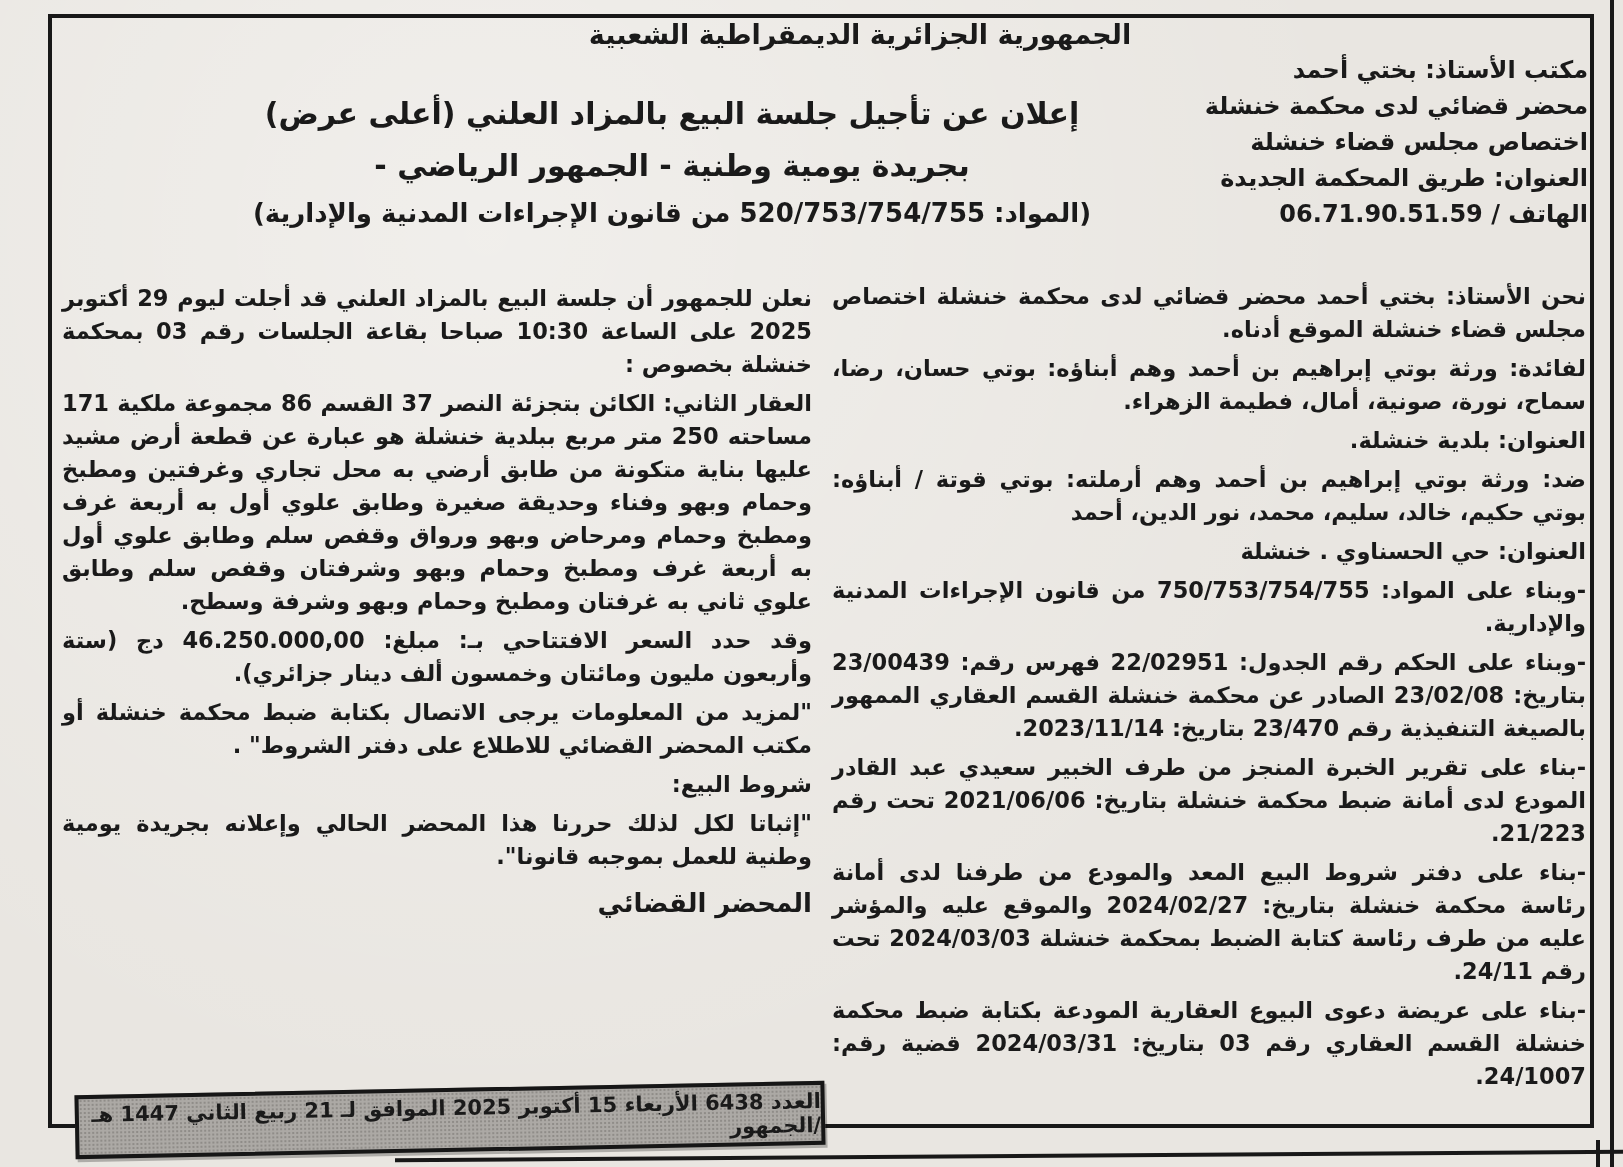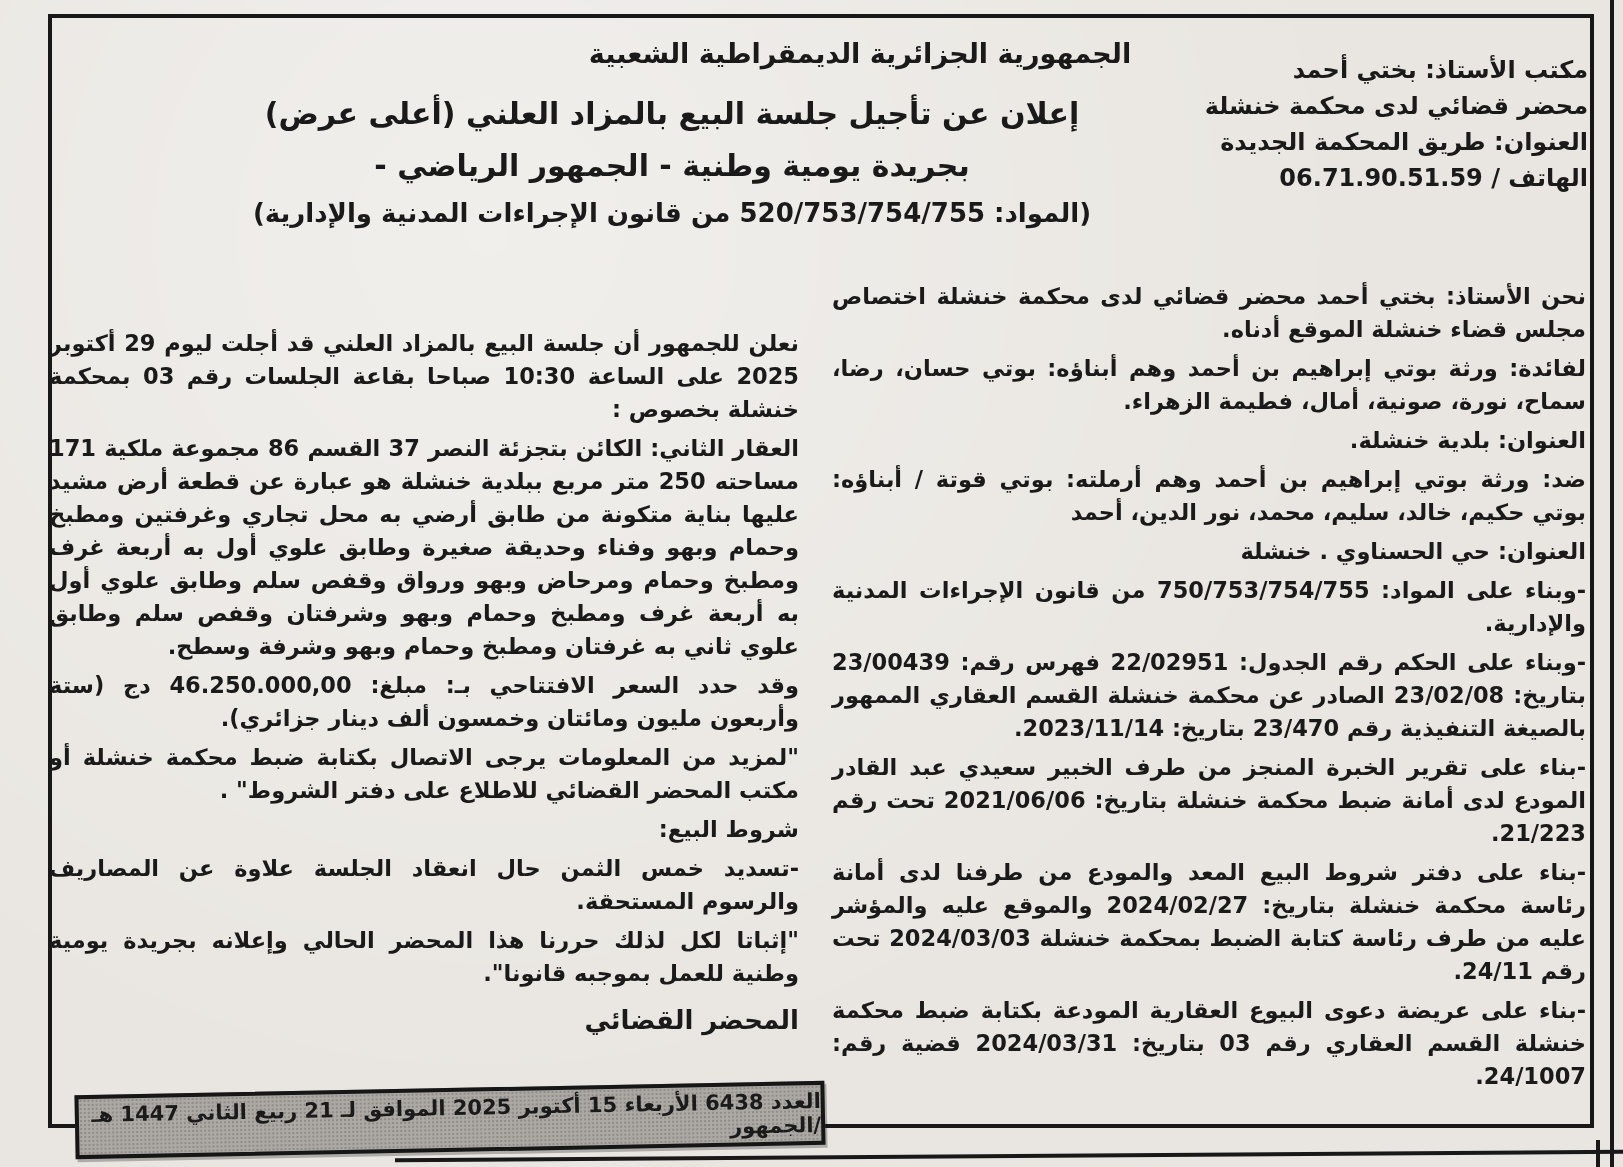--- a/index.html
+++ b/index.html
@@ -20,42 +20,42 @@
   .frame{
     position:absolute;left:48px;top:14px;width:1538px;height:1106px;
     border:4px solid #181818;background:transparent;
   }
   
   .edge-right{position:absolute;left:1610px;top:0;width:4px;height:1167px;background:#181818;}
   .edge-right2{position:absolute;left:1596px;top:1140px;width:4px;height:27px;background:#181818;}
   .edge-bottom{position:absolute;left:395px;top:1154px;width:1228px;height:4px;background:#181818;transform:rotate(-0.4deg);}
   
   .republic{
-    position:absolute;left:470px;top:38px;width:780px;
+    position:absolute;left:470px;top:19px;width:780px;
     text-align:center;font-size:27px;font-weight:700;direction:rtl;
   }
   .office{
     position:absolute;left:1184px;top:52px;width:404px;
     direction:rtl;text-align:right;font-size:24px;font-weight:700;line-height:36px;
   }
   .title-line{
     position:absolute;left:62px;width:1220px;
     direction:rtl;text-align:center;font-weight:700;
   }
   .t1{top:96px;font-size:30px;}
   .t2{top:148px;font-size:30px;}
   .t3{top:198px;font-size:26px;}
   
   .col{
     position:absolute;direction:rtl;text-align:justify;
     font-weight:700;
   }
   .col p{margin:0 0 6px 0;}
   .col-right{left:832px;top:280px;width:754px;font-size:22.5px;line-height:33px;}
-  .col-left{left:49px;top:282px;width:750px;font-size:22.5px;line-height:33px;margin-top:45px;}
+  .col-left{left:62px;top:282px;width:750px;font-size:22.5px;line-height:33px;}
   .signature{
     font-size:26px;font-weight:700;margin-top:14px;
   }
   
   .footer-bar{
     position:absolute;left:75px;top:1088px;width:742px;height:56px;
     border:4px solid #161616;
     background-color:#aca9a5;
     background-image:radial-gradient(#8f8c88 1px, rgba(0,0,0,0) 1.4px);
     background-size:4px 4px;
@@ -73,20 +73,21 @@
   <div class="frame"></div>
   <div class="edge-right"></div>
   <div class="edge-right2"></div>
   <div class="edge-bottom"></div>
 
   <div class="republic">الجمهورية الجزائرية الديمقراطية الشعبية</div>
 
   <div class="office">
     <div>مكتب الأستاذ: بختي أحمد</div>
     <div>محضر قضائي لدى محكمة خنشلة</div>
+    <div>اختصاص مجلس قضاء خنشلة</div>
     <div>العنوان: طريق المحكمة الجديدة</div>
     <div>الهاتف / 06.71.90.51.59</div>
   </div>
 
   <div class="title-line t1">إعلان عن تأجيل جلسة البيع بالمزاد العلني (أعلى عرض)</div>
   <div class="title-line t2">بجريدة يومية وطنية - الجمهور الرياضي -</div>
   <div class="title-line t3">(المواد: 520/753/754/755 من قانون الإجراءات المدنية والإدارية)</div>
 
   <div class="col col-right">
     <p>نحن الأستاذ: بختي أحمد محضر قضائي لدى محكمة خنشلة اختصاص مجلس قضاء خنشلة الموقع أدناه.</p>
@@ -100,21 +101,20 @@
     <p>-بناء على دفتر شروط البيع المعد والمودع من طرفنا لدى أمانة رئاسة محكمة خنشلة بتاريخ: 2024/02/27 والموقع عليه والمؤشر عليه من طرف رئاسة كتابة الضبط بمحكمة خنشلة 2024/03/03 تحت رقم 24/11.</p>
     <p>-بناء على عريضة دعوى البيوع العقارية المودعة بكتابة ضبط محكمة خنشلة القسم العقاري رقم 03 بتاريخ: 2024/03/31 قضية رقم: 24/1007.</p>
   </div>
 
   <div class="col col-left">
     <p>نعلن للجمهور أن جلسة البيع بالمزاد العلني قد أجلت ليوم 29 أكتوبر 2025 على الساعة 10:30 صباحا بقاعة الجلسات رقم 03 بمحكمة خنشلة بخصوص :</p>
     <p>العقار الثاني: الكائن بتجزئة النصر 37 القسم 86 مجموعة ملكية 171 مساحته 250 متر مربع ببلدية خنشلة هو عبارة عن قطعة أرض مشيد عليها بناية متكونة من طابق أرضي به محل تجاري وغرفتين ومطبخ وحمام وبهو وفناء وحديقة صغيرة وطابق علوي أول به أربعة غرف ومطبخ وحمام ومرحاض وبهو ورواق وقفص سلم وطابق علوي أول به أربعة غرف ومطبخ وحمام وبهو وشرفتان وقفص سلم وطابق علوي ثاني به غرفتان ومطبخ وحمام وبهو وشرفة وسطح.</p>
     <p>وقد حدد السعر الافتتاحي بـ: مبلغ: 46.250.000,00 دج (ستة وأربعون مليون ومائتان وخمسون ألف دينار جزائري).</p>
     <p>"لمزيد من المعلومات يرجى الاتصال بكتابة ضبط محكمة خنشلة أو مكتب المحضر القضائي للاطلاع على دفتر الشروط" .</p>
     <p>شروط البيع:</p>
-    <p>-تسديد خمس الثمن حال انعقاد الجلسة علاوة عن المصاريف والرسوم المستحقة.</p>
     <p>"إثباتا لكل لذلك حررنا هذا المحضر الحالي وإعلانه بجريدة يومية وطنية للعمل بموجبه قانونا".</p>
     <div class="signature">المحضر القضائي</div>
   </div>
 
   <div class="footer-bar">
     <span>العدد 6438 الأربعاء 15 أكتوبر 2025 الموافق لـ 21 ربيع الثاني 1447 هـ /الجمهور</span>
   </div>
 
 </div>
 

